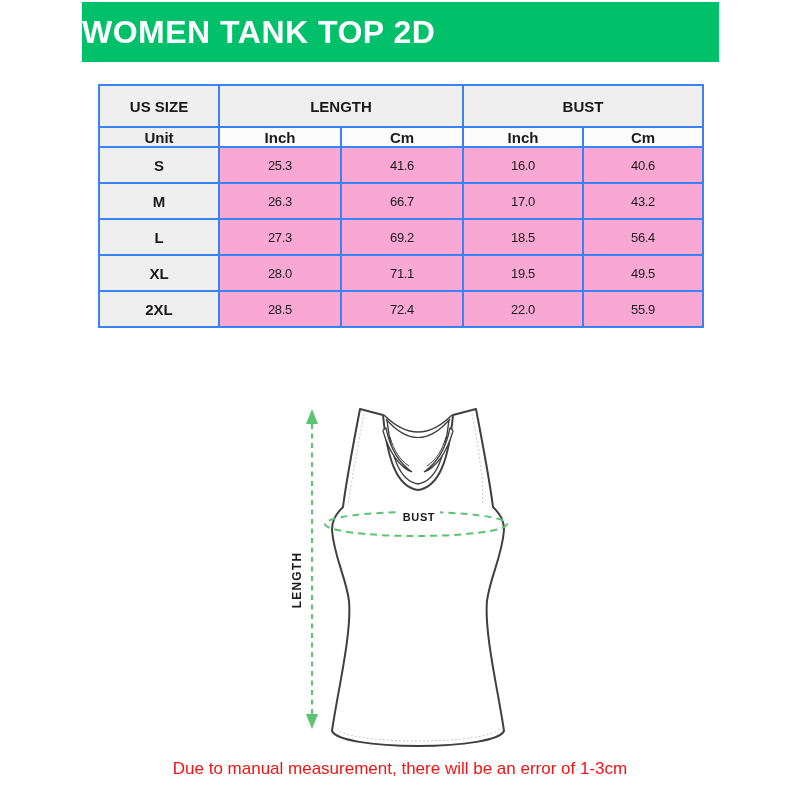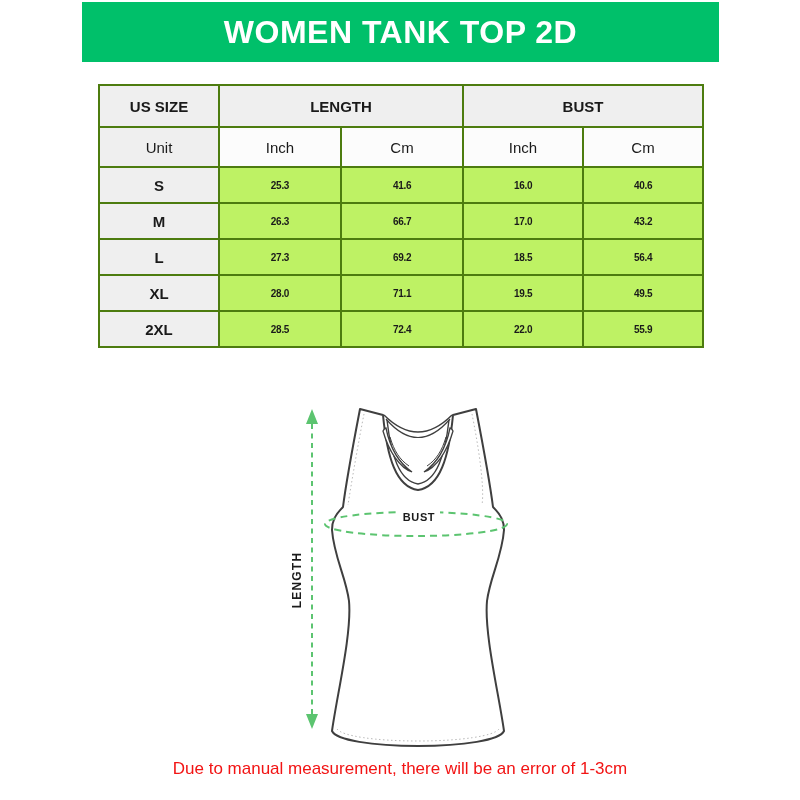--- a/index.html
+++ b/index.html
@@ -1,38 +1,38 @@
 <!DOCTYPE html>
 <html><head>
 <meta charset="utf-8">
 <style>
   * { margin:0; padding:0; box-sizing:border-box; }
   html,body { width:800px; height:800px; background:#ffffff;
               font-family:"Liberation Sans", sans-serif; position:relative; overflow:hidden; }
 
   .banner { position:absolute; left:82px; top:2px; width:637px; height:60px;
-            background:#00c06a; display:flex; align-items:center; justify-content:center; }
+            background:#00c06a; display:flex; align-items:center; }
   .banner-title { color:#ffffff; font-size:32px; font-weight:700; letter-spacing:0.5px; }
 
   table.size-table { position:absolute; left:98px; top:84px; width:604px;
                      border-collapse:collapse; table-layout:fixed; }
   .size-table col.c0 { width:120px; }
   .size-table col.c1 { width:122px; }
   .size-table col.c2 { width:122px; }
   .size-table col.c3 { width:120px; }
   .size-table col.c4 { width:120px; }
   .size-table th, .size-table td {
-      border:2px solid #4d7c0f; text-align:center; vertical-align:middle;
+      border:2px solid #3b82f6; text-align:center; vertical-align:middle;
       color:#1a1a1a; overflow:hidden; }
   .size-table tr.hrow1 th { height:42px; font-size:15px; font-weight:700; background:#efefef; }
-  .size-table tr.hrow2 th { height:40px; font-size:15px; font-weight:400; background:#fcfcfc; }
+  .size-table tr.hrow2 th { height:20px; font-size:15px; font-weight:700; background:#fcfcfc; }
   .size-table tr.hrow2 th.gray { background:#efefef; }
   .size-table tr.drow { height:36px; }
   .size-table tr.drow th { font-size:15px; font-weight:700; background:#efefef; }
-  .size-table tr.drow td { font-size:10px; font-weight:700; letter-spacing:-0.3px; background:#bef264; }
+  .size-table tr.drow td { font-size:13px; font-weight:400; letter-spacing:-0.3px; background:#f9a8d4; }
 
   .diagram { position:absolute; left:280px; top:395px; width:240px; height:360px; }
 
   .footer-note { position:absolute; left:0; top:759px; width:800px; text-align:center;
                  color:#f21414; font-size:17px; font-weight:400; }
 </style>
 </head>
 <body>
 
 <div class="banner">

